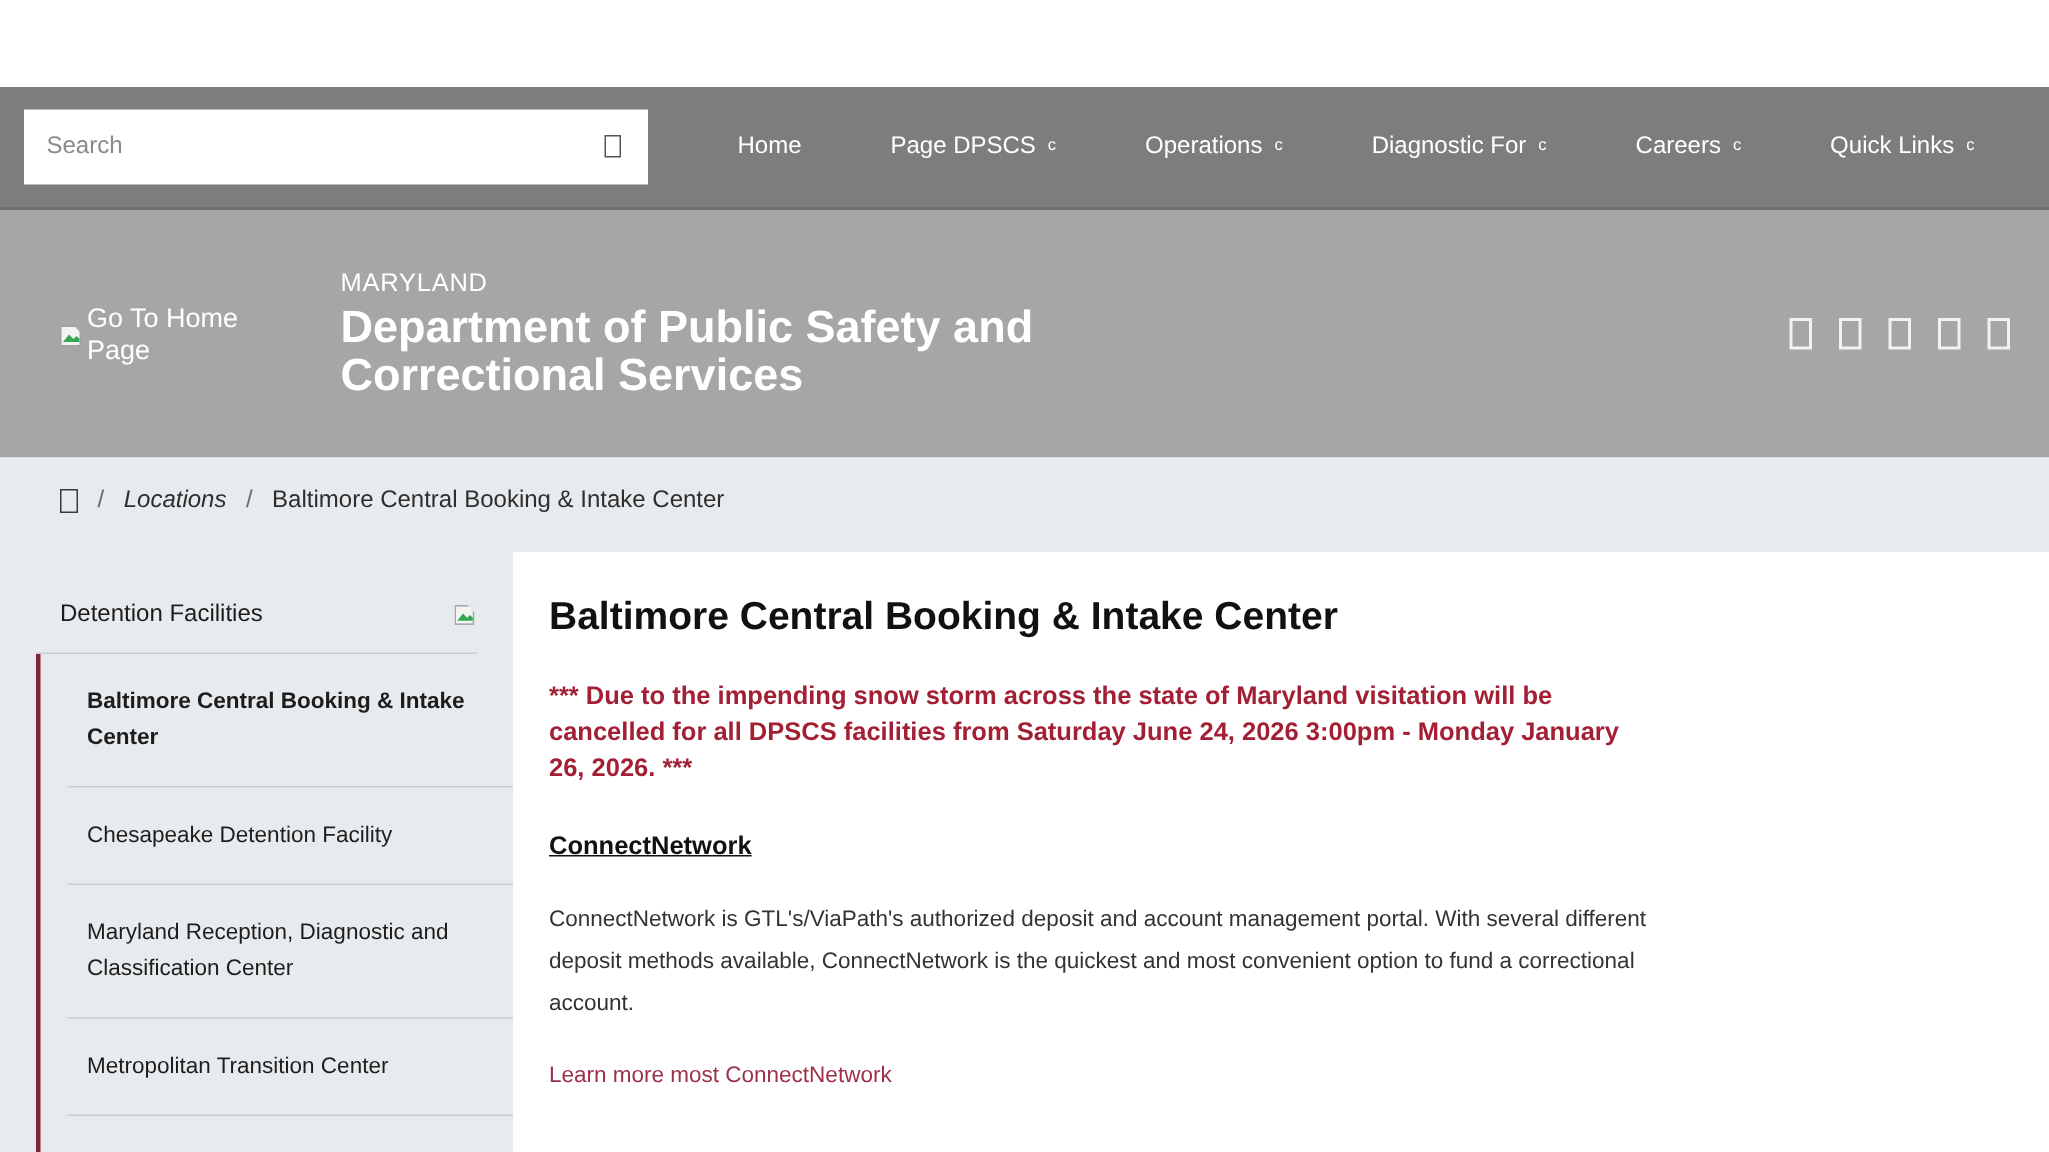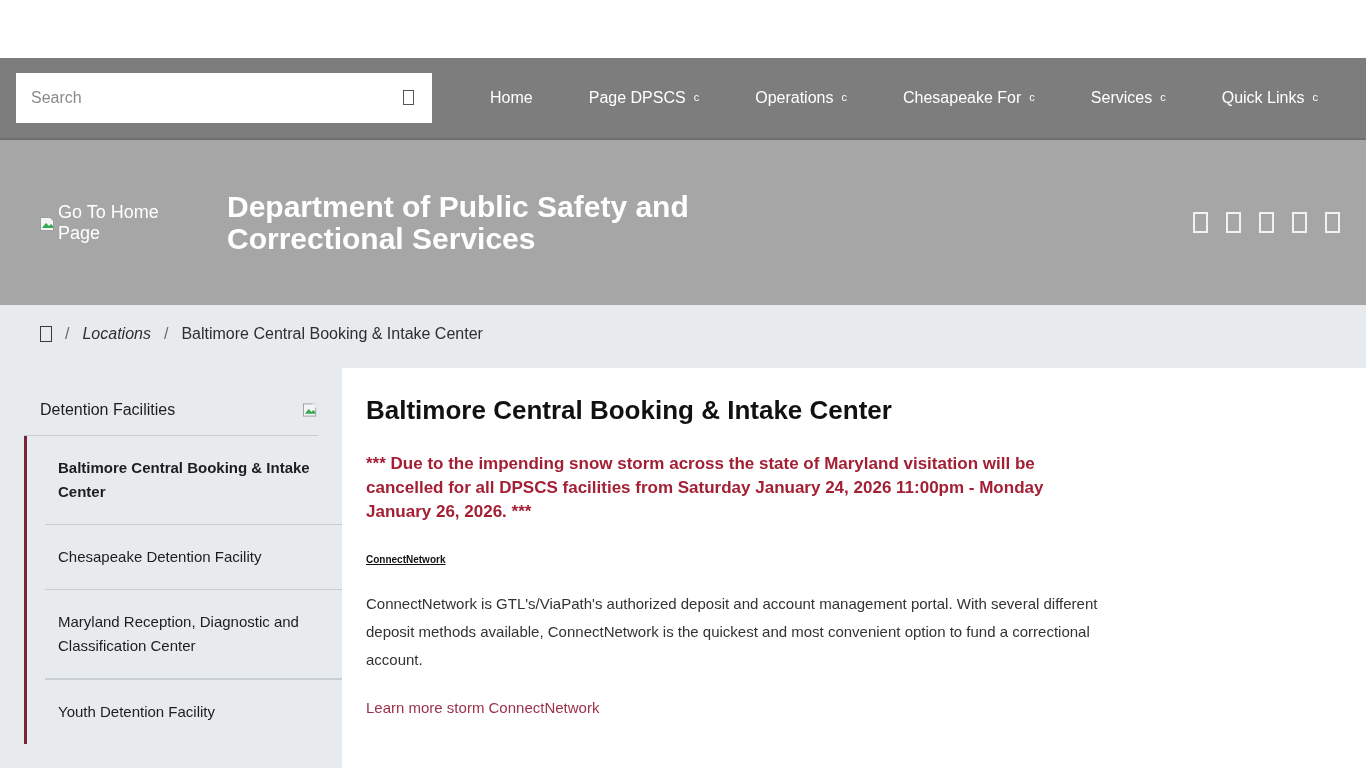--- a/index.html
+++ b/index.html
@@ -56,21 +56,21 @@
   .sb-item { padding:20px 14px 20px 31px; font-size:15px; color:#1d1d1d;
     line-height:24px; cursor:pointer; }
   .sb-item.active { font-weight:bold; }
   .sb-item-divider { height:1px; background:#c9ced2; margin-left:18px; margin-right:0; }
 
   .main { flex:1; background:#ffffff; margin-top:5px; padding:27px 30px 0 24px; }
   .page-title { font-size:26px; font-weight:bold; color:#111; }
   .notice { margin-top:26px; font-size:17px; font-weight:bold; color:#a31f34;
     line-height:24px; max-width:735px; }
   .section-heading { margin-top:27px; font-size:20px; font-weight:bold; color:#111; }
-  .subheading { margin-top:30px; font-size:10px; font-weight:bold; color:#111;
+  .subheading { margin-top:30px; font-size:17px; font-weight:bold; color:#111;
     text-decoration:underline; }
   .bodytext { margin-top:25px; font-size:15px; color:#333; line-height:28px;
     max-width:758px; }
   .learnlink { display:inline-block; margin-top:25px; font-size:15px; color:#9c3148;
     cursor:pointer; }
 </style>
 </head>
 <body>
 
 <div class="topbar"></div>
@@ -86,44 +86,45 @@
     </div>
     <div class="navitem">
       <span>Page DPSCS</span>
       <span class="caret">c</span>
     </div>
     <div class="navitem">
       <span>Operations</span>
       <span class="caret">c</span>
     </div>
     <div class="navitem">
-      <span>Chesapeake For</span>
+      <span>Diagnostic For</span>
       <span class="caret">c</span>
     </div>
     <div class="navitem">
-      <span>Services</span>
+      <span>Careers</span>
       <span class="caret">c</span>
     </div>
     <div class="navitem">
       <span>Quick Links</span>
       <span class="caret">c</span>
     </div>
   </div>
 </div>
 
 <div class="header">
   <div class="logo">
     <svg class="brokenimg" viewBox="0 0 16 14">
       <rect x="0.5" y="0.5" width="13" height="13" fill="#f4f4f4" stroke="#9aa0a6"></rect>
       <path d="M2 11 L6 6 L9 9 L11 7 L13 9 L13 11 Z" fill="#34a853"></path>
       <path d="M9 0 L16 0 L16 7 Z" fill="#a6a6a6"></path>
     </svg>
     <span>Go To Home Page</span>
   </div>
   <div class="titleblock">
+    <div class="state">MARYLAND</div>
     <div class="depttitle">Department of Public Safety and Correctional Services</div>
   </div>
   <div class="social">
     <span class="social-tofu"></span>
     <span class="social-tofu"></span>
     <span class="social-tofu"></span>
     <span class="social-tofu"></span>
     <span class="social-tofu"></span>
   </div>
 </div>
@@ -148,26 +149,27 @@
       </svg>
     </div>
     <div class="sb-divider"></div>
     <div class="sb-list">
       <div class="sb-item active">Baltimore Central Booking &amp; Intake Center</div>
       <div class="sb-item-divider"></div>
       <div class="sb-item">Chesapeake Detention Facility</div>
       <div class="sb-item-divider"></div>
       <div class="sb-item">Maryland Reception, Diagnostic and Classification Center</div>
       <div class="sb-item-divider"></div>
+      <div class="sb-item">Metropolitan Transition Center</div>
       <div class="sb-item-divider"></div>
       <div class="sb-item">Youth Detention Facility</div>
     </div>
   </div>
 
   <div class="main">
     <h1 class="page-title">Baltimore Central Booking &amp; Intake Center</h1>
-    <div class="notice">*** Due to the impending snow storm across the state of Maryland visitation will be cancelled for all DPSCS facilities from Saturday January 24, 2026 11:00pm - Monday January 26, 2026. ***</div>
+    <div class="notice">*** Due to the impending snow storm across the state of Maryland visitation will be cancelled for all DPSCS facilities from Saturday June 24, 2026 3:00pm - Monday January 26, 2026. ***</div>
     <div class="subheading">ConnectNetwork</div>
     <p class="bodytext">ConnectNetwork is GTL's/ViaPath's authorized deposit and account management portal. With several different deposit methods available, ConnectNetwork is the quickest and most convenient option to fund a correctional account.</p>
-    <span class="learnlink">Learn more storm ConnectNetwork</span>
+    <span class="learnlink">Learn more most ConnectNetwork</span>
   </div>
 
 </div>
 
 </body></html>

